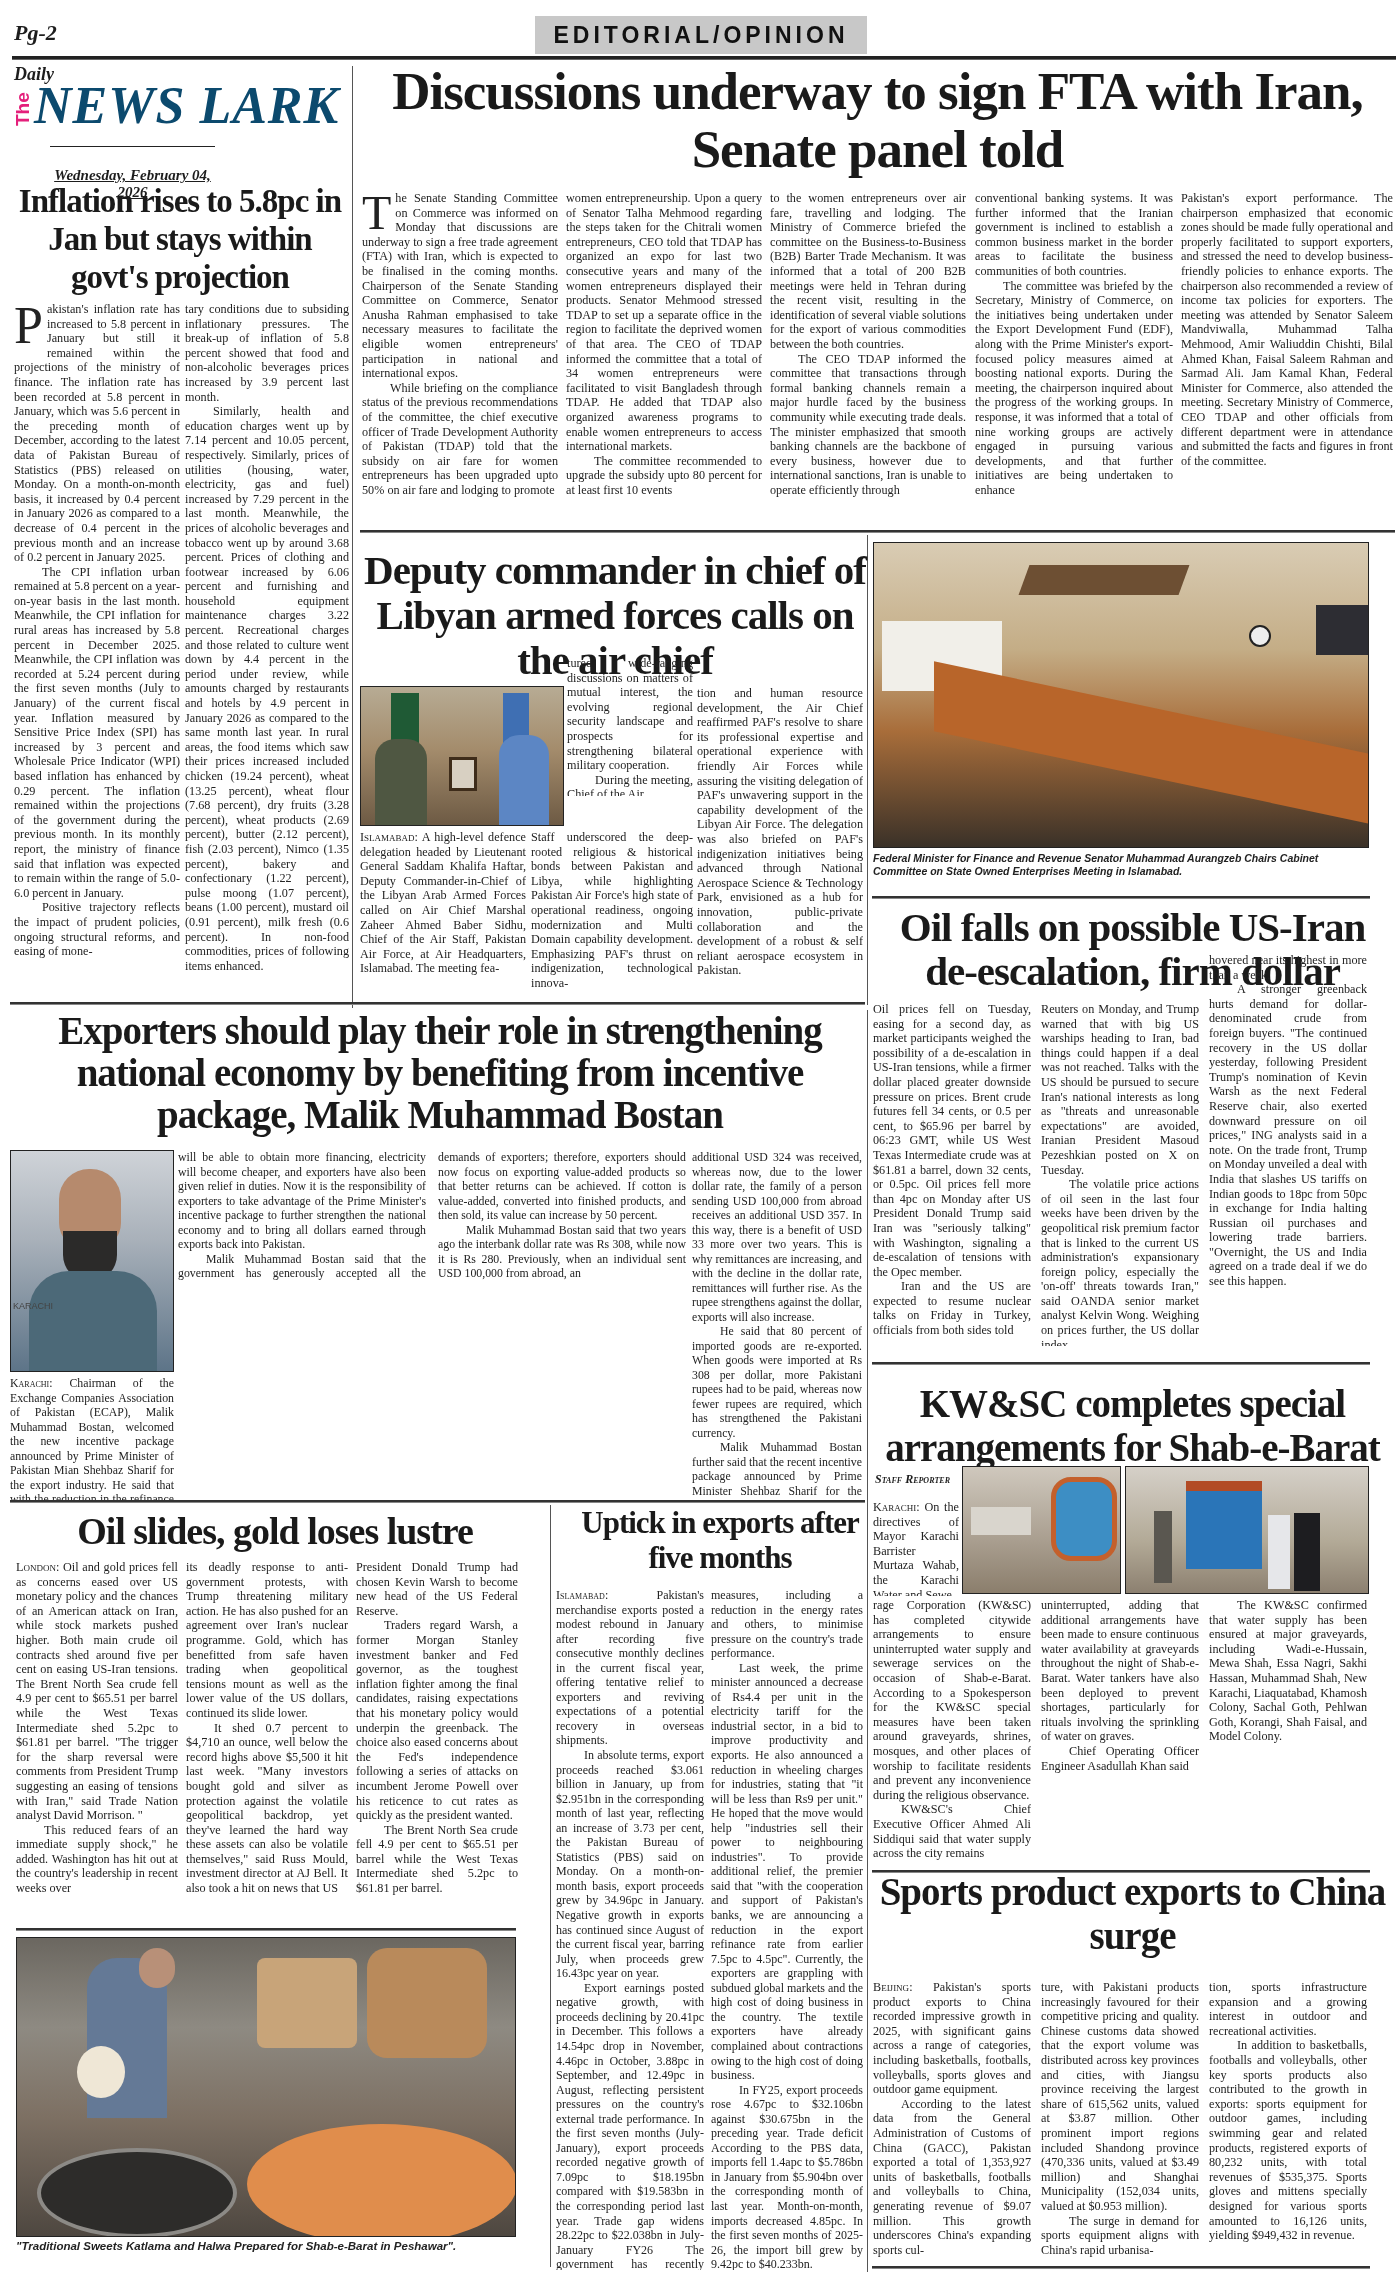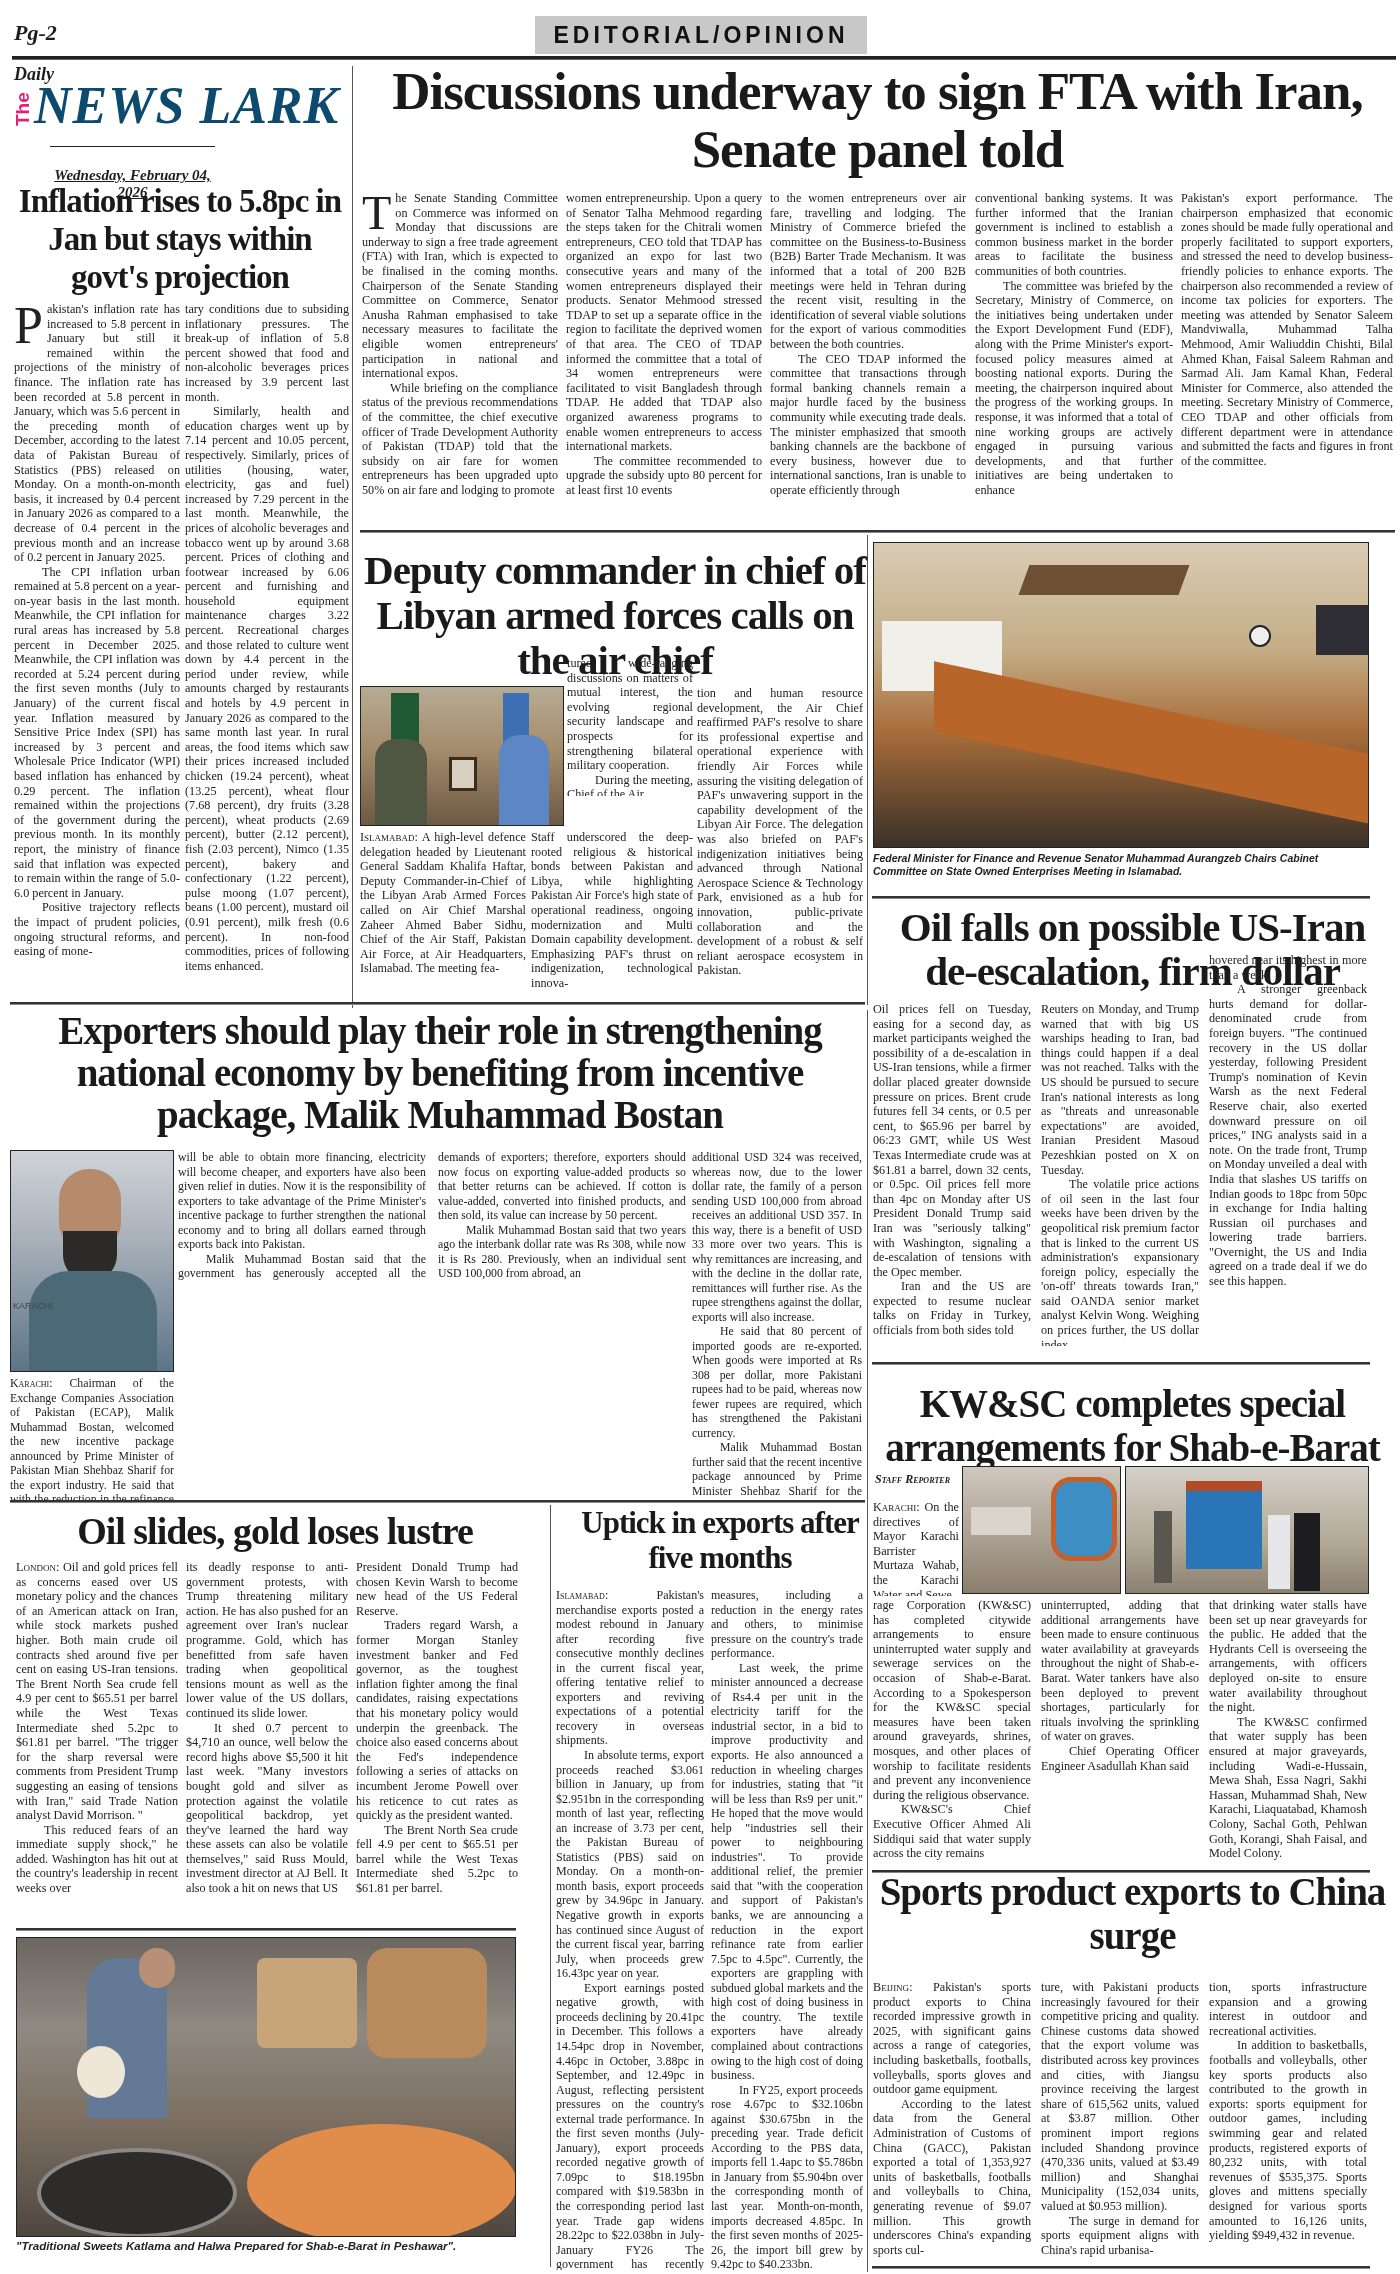--- a/index.html
+++ b/index.html
@@ -178,21 +178,20 @@
 </div>
 <div class="abs col" style="left:873px;top:1598px;width:158px;height:270px">
   <p class="first">rage Corporation (KW&amp;SC) has completed citywide arrangements to ensure uninterrupted water supply and sewerage services on the occasion of Shab-e-Barat. According to a Spokesperson for the KW&amp;SC special measures have been taken around graveyards, shrines, mosques, and other places of worship to facilitate residents and prevent any inconvenience during the religious observance.</p>
   <p>KW&amp;SC's Chief Executive Officer Ahmed Ali Siddiqui said that water supply across the city remains</p>
 </div>
 <div class="abs col" style="left:1041px;top:1598px;width:158px;height:270px">
   <p class="first">uninterrupted, adding that additional arrangements have been made to ensure continuous water availability at graveyards throughout the night of Shab-e-Barat. Water tankers have also been deployed to prevent shortages, particularly for rituals involving the sprinkling of water on graves.</p>
   <p>Chief Operating Officer Engineer Asadullah Khan said</p>
 </div>
 <div class="abs col" style="left:1209px;top:1598px;width:158px;height:270px">
-  <p class="first">that drinking water stalls have been set up near graveyards for the public. He added that the Hydrants Cell is overseeing the arrangements, with officers deployed on-site to ensure water availability throughout the night.</p>
   <p>The KW&amp;SC confirmed that water supply has been ensured at major graveyards, including Wadi-e-Hussain, Mewa Shah, Essa Nagri, Sakhi Hassan, Muhammad Shah, New Karachi, Liaquatabad, Khamosh Colony, Sachal Goth, Pehlwan Goth, Korangi, Shah Faisal, and Model Colony.</p>
 </div>
 <div class="abs hrule" style="left:872px;top:1870px;width:498px"></div>
 
 <h2 class="abs hl-oilslides">Oil slides, gold loses lustre</h2>
 <div class="abs col" style="left:16px;top:1560px;width:162px;height:352px">
   <p class="first"><span class="sc">London</span><span>: Oil and gold prices fell as concerns eased over US monetary policy and the chances of an American attack on Iran, while stock markets pushed higher. Both main crude oil contracts shed around five per cent on easing US-Iran tensions. The Brent North Sea crude fell 4.9 per cent to $65.51 per barrel while the West Texas Intermediate shed 5.2pc to $61.81 per barrel. "The trigger for the sharp reversal were comments from President Trump suggesting an easing of tensions with Iran," said Trade Nation analyst David Morrison. "</span></p>
   <p>This reduced fears of an immediate supply shock," he added. Washington has hit out at the country's leadership in recent weeks over</p>
 </div>
 <div class="abs col" style="left:186px;top:1560px;width:162px;height:352px">

